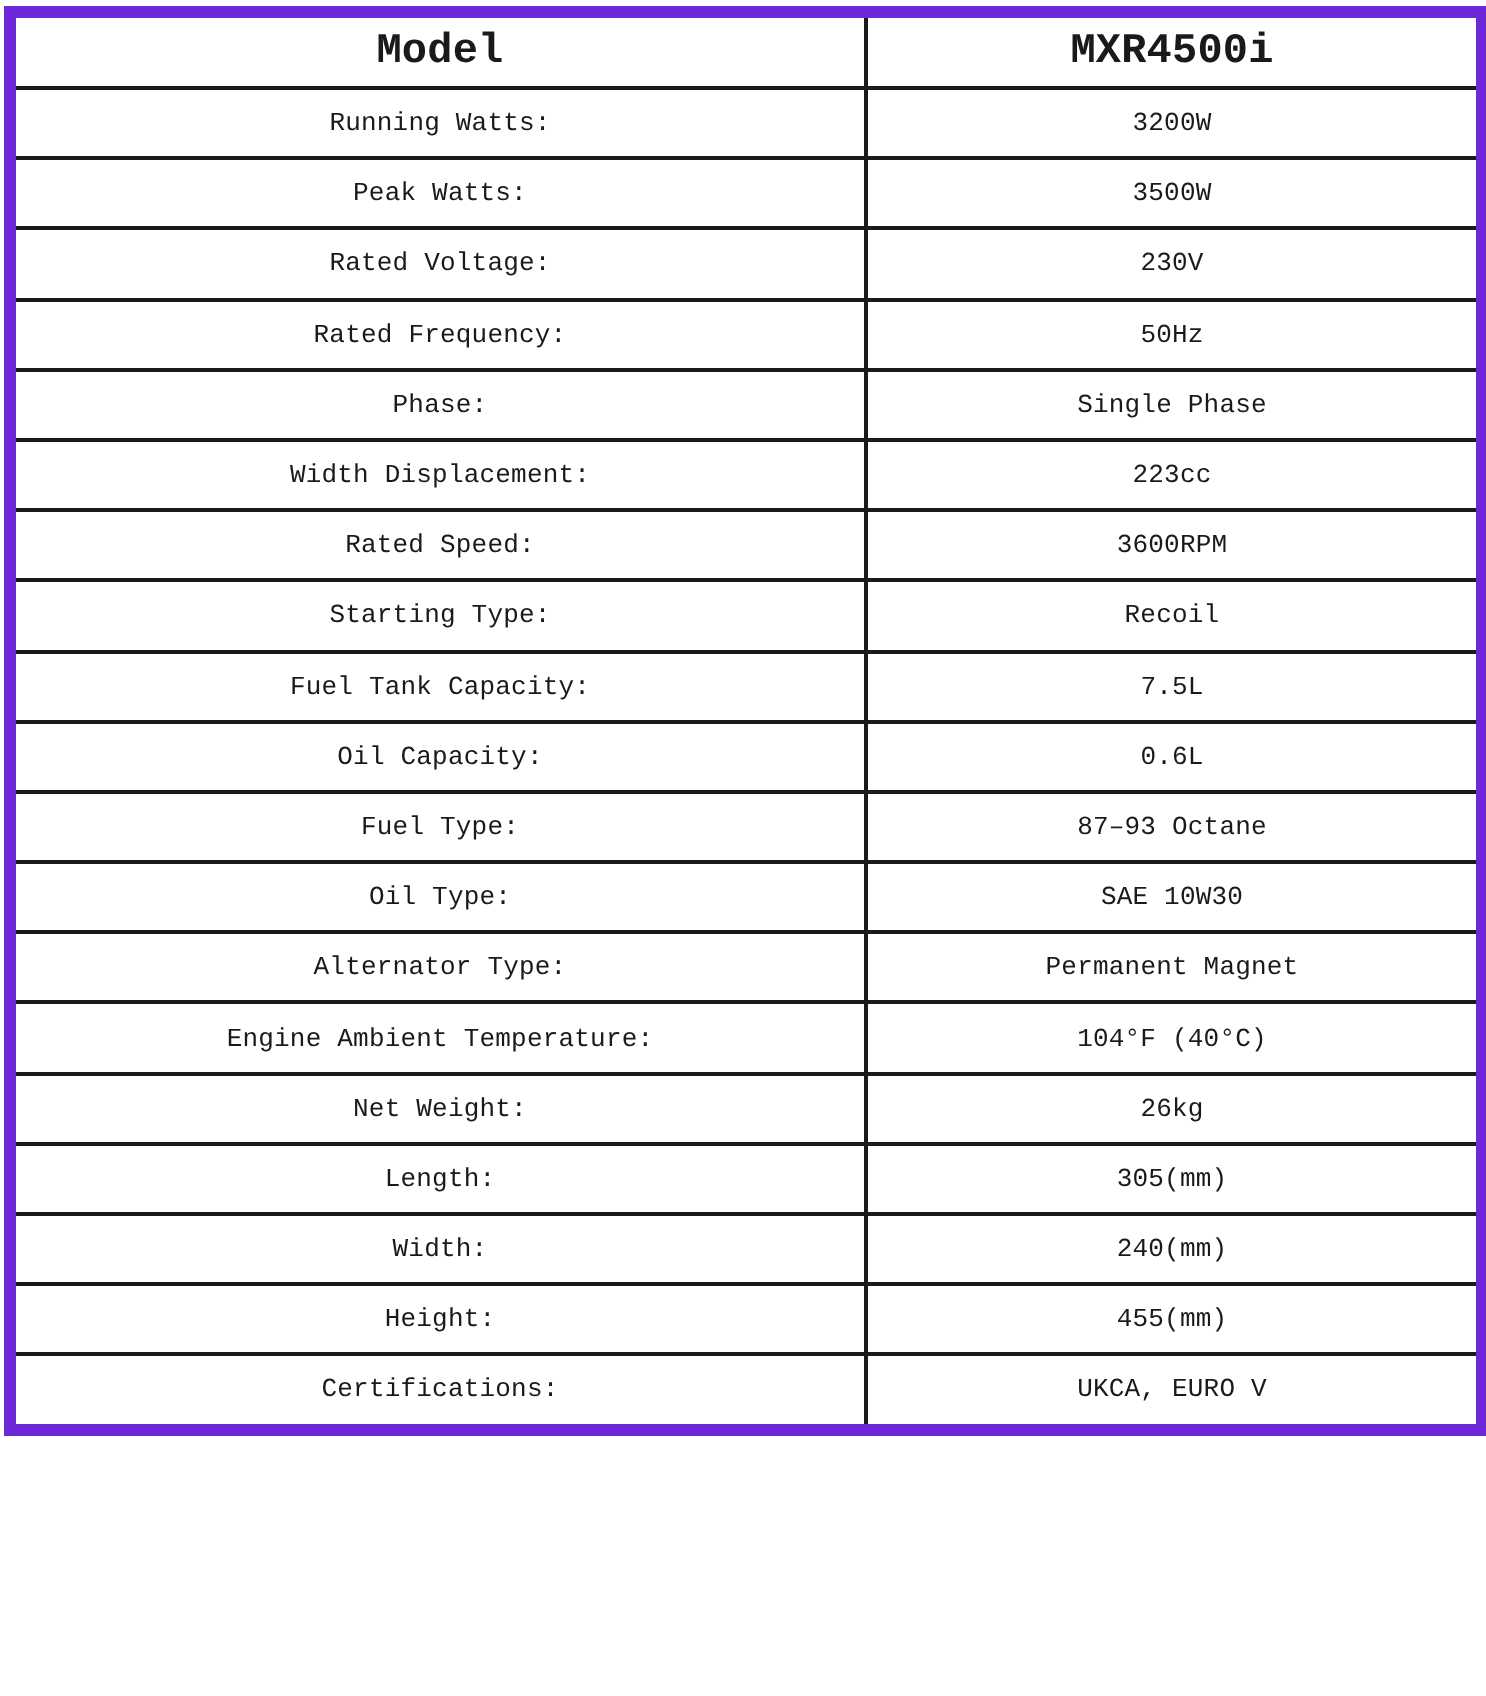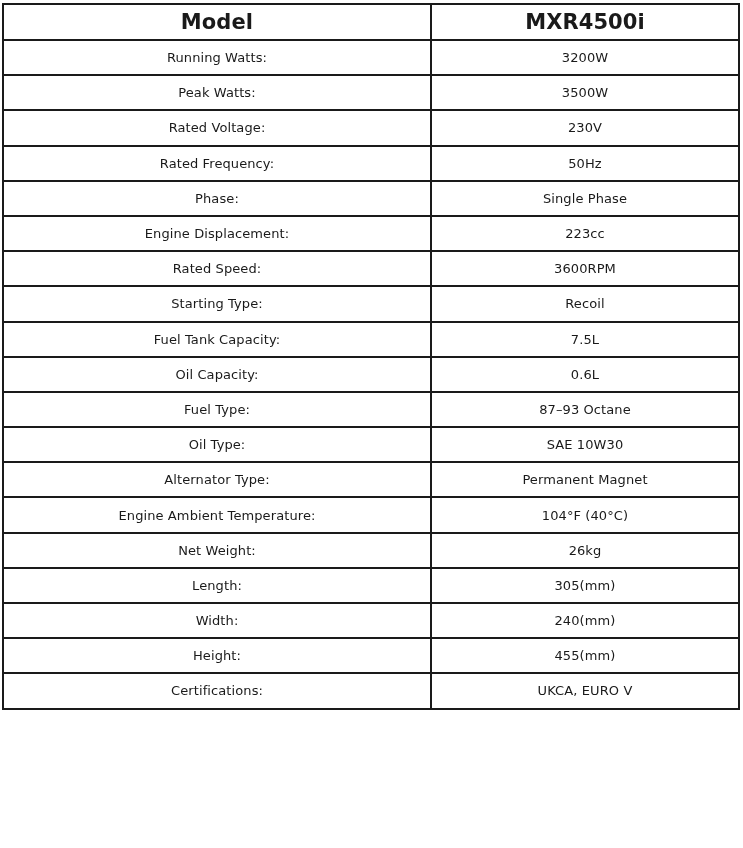--- a/index.html
+++ b/index.html
@@ -15,21 +15,22 @@
       font-family: "DejaVu Sans", "Liberation Sans", sans-serif;
       color: #1a1a1a;
     }
     .spec-table {
       position: absolute;
       left: 2px;
       top: 3px;
       width: 736px;
       border-collapse: collapse;
       table-layout: fixed;
-      border: 1px solid #6d28d9;
+      border: 6px solid #6d28d9;
+      font-family: Liberation Mono, monospace;
     }
     .spec-table td {
       border: 2.5px solid #1a1a1a;
       height: 33.2px;
       padding: 0;
       text-align: center;
       vertical-align: middle;
       font-size: 13px;
       letter-spacing: 0.1px;
       white-space: nowrap;
@@ -69,21 +70,21 @@
     </tr>
     <tr>
       <td>Rated Frequency:</td>
       <td>50Hz</td>
     </tr>
     <tr>
       <td>Phase:</td>
       <td>Single Phase</td>
     </tr>
     <tr>
-      <td>Engine Displacement:</td>
+      <td>Width Displacement:</td>
       <td>223cc</td>
     </tr>
     <tr>
       <td>Rated Speed:</td>
       <td>3600RPM</td>
     </tr>
     <tr>
       <td>Starting Type:</td>
       <td>Recoil</td>
     </tr>

